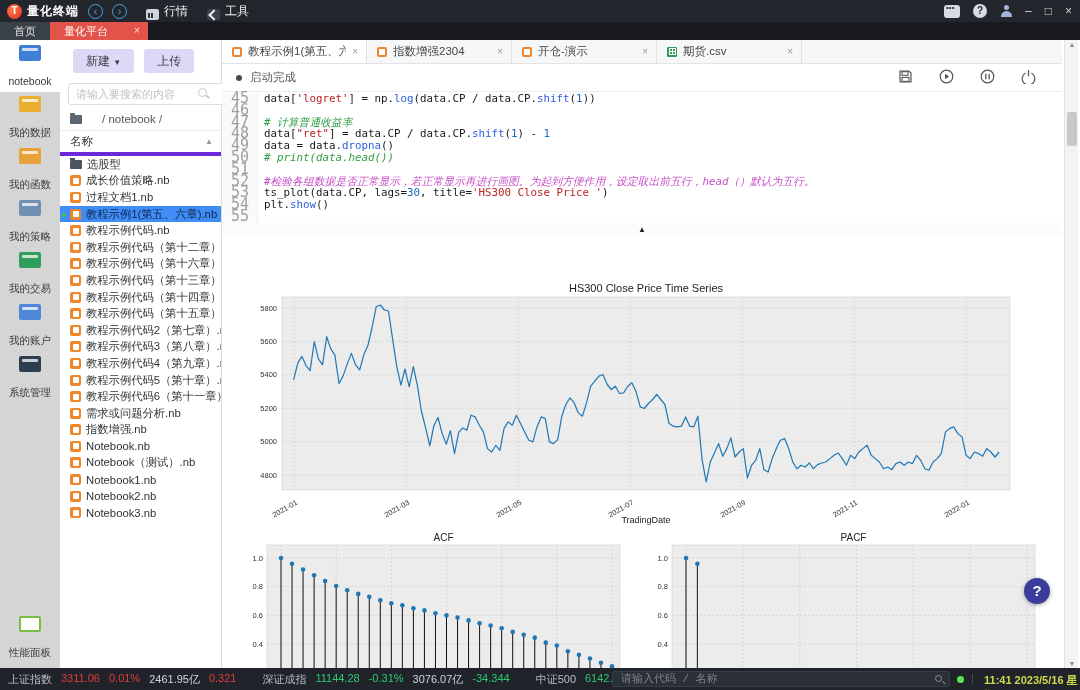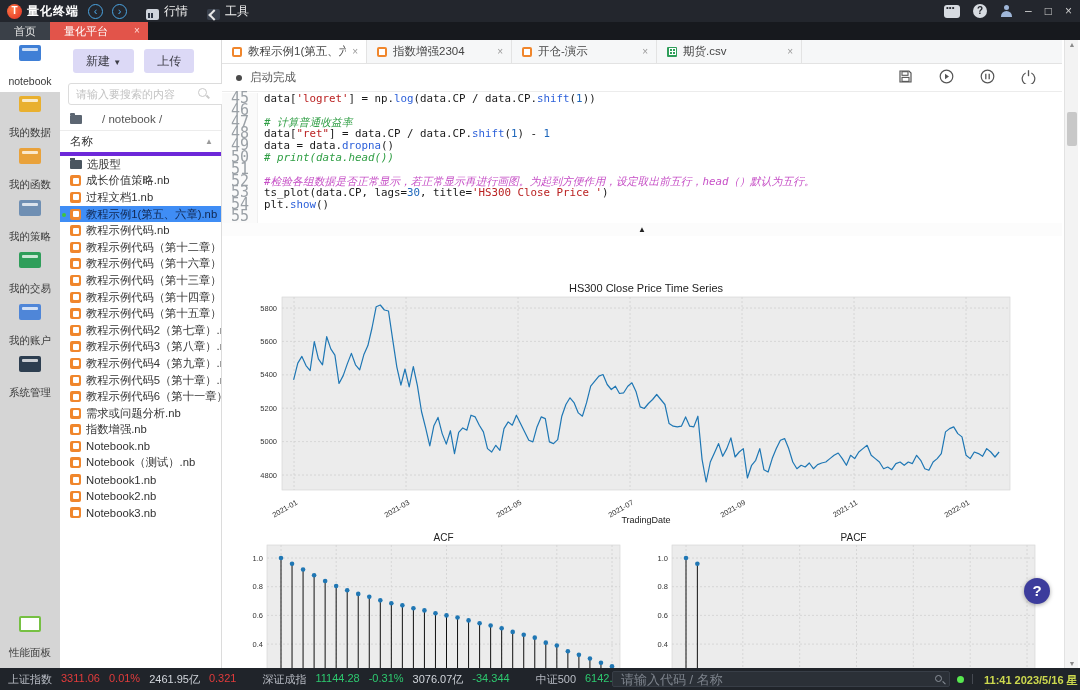--- a/index.html
+++ b/index.html
@@ -105,21 +105,21 @@
   .helpbtn { position:absolute; left:1024px; top:578px; width:26px; height:26px; border-radius:50%; background:#3c3c9c; color:#fff; font-size:15px; font-weight:bold; text-align:center; line-height:26px; box-shadow:0 1px 4px rgba(0,0,0,.35); }
 
   
   .statusbar { position:absolute; left:0; top:668px; width:1080px; height:22px; background:#20242a; font-size:11px; display:flex; align-items:center; }
   .idx-group { display:flex; gap:9px; white-space:nowrap; }
   .idx-name { color:#b9bdc5; }
   .up { color:#e23b3b; }
   .down { color:#2dc96f; }
   .amt { color:#d2d6dc; }
   .sb-search { position:absolute; left:612px; top:3px; width:338px; height:16px; background:#2b3037; border:1px solid #383e47; border-radius:2px; }
-  .sb-search input { width:100%; height:100%; background:transparent; border:none; color:#aab0b9; font-size:13px; padding:0 22px 0 8px; font-family:Liberation Sans, sans-serif; }
+  .sb-search input { width:100%; height:100%; background:transparent; border:none; color:#aab0b9; font-size:11px; padding:0 22px 0 8px; font-family:Liberation Mono, monospace; }
   .sb-search input::placeholder { color:#7d838c; }
   .sb-mag { position:absolute; right:7px; top:3px; width:7px; height:7px; border:1.3px solid #8a9099; border-radius:50%; }
   .sb-mag::after { content:""; position:absolute; left:5.5px; top:5.5px; width:3.5px; height:1.3px; background:#8a9099; transform:rotate(45deg); }
   .sb-dot { position:absolute; left:957px; top:8px; width:7px; height:7px; border-radius:50%; background:#57e84f; }
   .sb-sep { position:absolute; left:971px; top:4px; color:#4a4f57; font-size:11px; }
   .sb-time { position:absolute; left:984px; top:5px; color:#ccd84e; font-size:11px; font-weight:bold; }
 </style>
 </head>
 <body>
 

